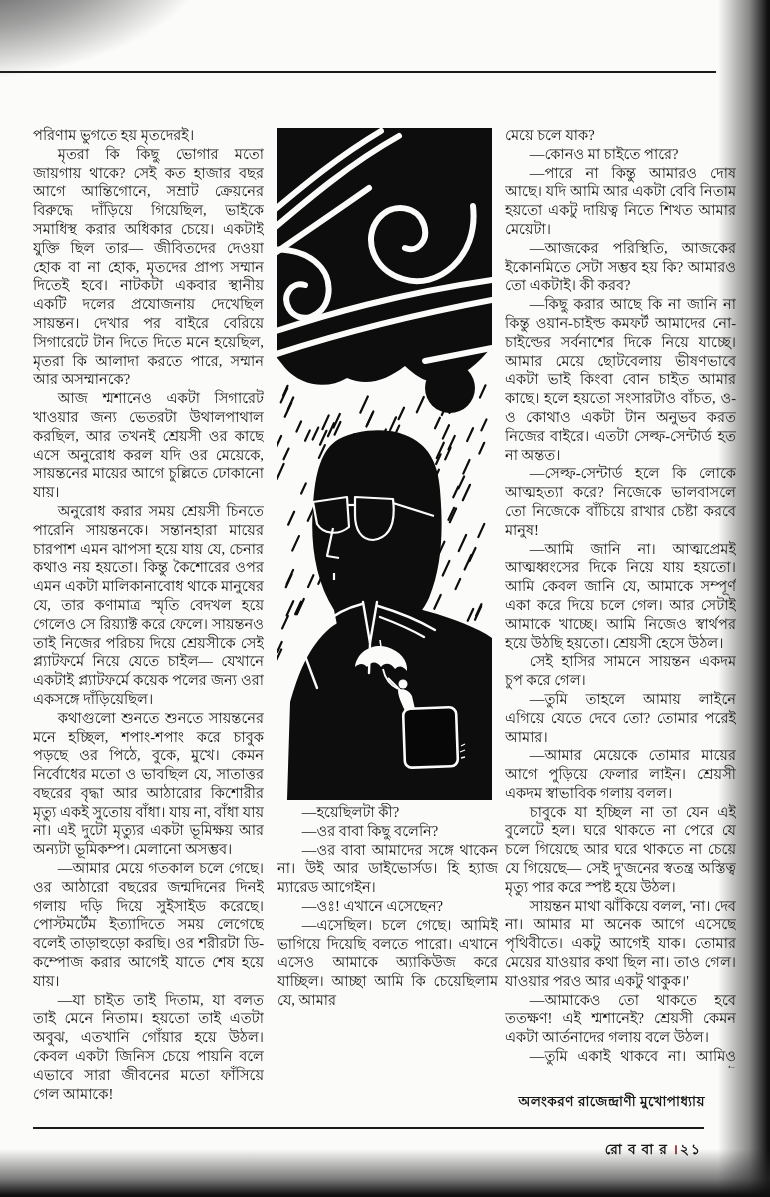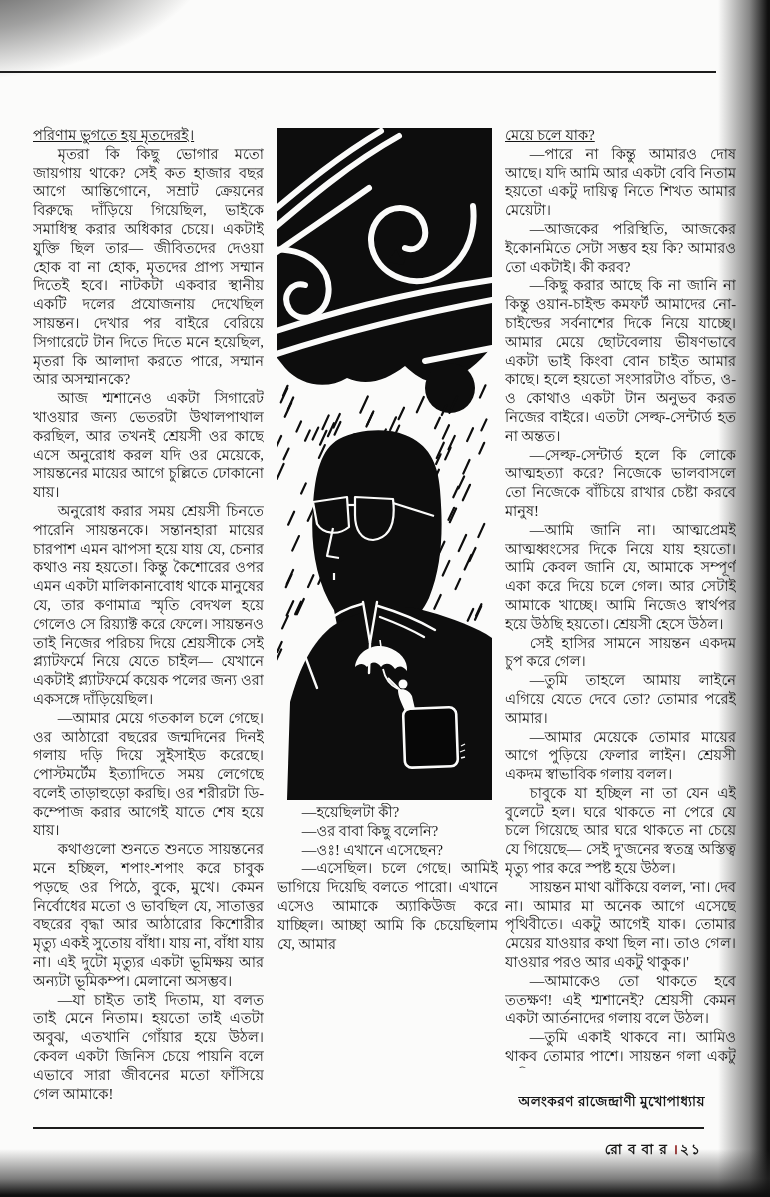--- a/index.html
+++ b/index.html
@@ -5,21 +5,21 @@
   html,body{margin:0;padding:0;background:#e9e9e7;}
   .page{position:relative;width:770px;height:1197px;margin:0 auto;background:#fbfbfa;overflow:hidden;
         font-family:"Liberation Serif", serif;color:#161616;}
   
   .rule{position:absolute;background:#1c1c1c;height:2px;}
   .rule-top{left:0;top:71px;width:716px;}
   .rule-bottom{left:33px;top:1127px;width:671px;height:2px;}
   
   .col{position:absolute;width:231px;font-size:14.6px;line-height:18.8px;text-align:justify;overflow:hidden;}
   .col p{margin:0;text-indent:1.7em;}
-  .col p.noindent{text-indent:0;text-decoration:underline;}
+  .col p.noindent{text-indent:0;}
   .col-left{left:33px;top:126px;height:990px;}
   .col-mid-text{left:277px;top:803px;width:221px;height:286px;}
   .col-right{left:505px;top:126px;height:942px;}
   
   .illo{position:absolute;left:277px;top:128px;width:215px;height:672px;}
   
   .credit{position:absolute;right:65px;top:1091px;font-size:13.6px;font-weight:600;letter-spacing:.5px;text-align:right;}
   .footer{position:absolute;right:68px;top:1138px;font-size:13.8px;font-weight:600;}
   .footer .ttl{letter-spacing:6px;}
   .footer .danda{color:#8f1f1f;margin:0 2px 0 0;}
@@ -38,22 +38,22 @@
 
 <div class="page">
 
   <div class="rule rule-top"></div>
 
   <div class="col col-left">
       <p class="noindent">পরিণাম ভুগতে হয় মৃতদেরই।</p>
       <p>মৃতরা কি কিছু ভোগার মতো জায়গায় থাকে? সেই কত হাজার বছর আগে আন্তিগোনে, সম্রাট ক্রেয়নের বিরুদ্ধে দাঁড়িয়ে গিয়েছিল, ভাইকে সমাধিস্থ করার অধিকার চেয়ে। একটাই যুক্তি ছিল তার— জীবিতদের দেওয়া হোক বা না হোক, মৃতদের প্রাপ্য সম্মান দিতেই হবে। নাটকটা একবার স্থানীয় একটি দলের প্রযোজনায় দেখেছিল সায়ন্তন। দেখার পর বাইরে বেরিয়ে সিগারেটে টান দিতে দিতে মনে হয়েছিল, মৃতরা কি আলাদা করতে পারে, সম্মান আর অসম্মানকে?</p>
       <p>আজ শ্মশানেও একটা সিগারেট খাওয়ার জন্য ভেতরটা উথালপাথাল করছিল, আর তখনই শ্রেয়সী ওর কাছে এসে অনুরোধ করল যদি ওর মেয়েকে, সায়ন্তনের মায়ের আগে চুল্লিতে ঢোকানো যায়।</p>
       <p>অনুরোধ করার সময় শ্রেয়সী চিনতে পারেনি সায়ন্তনকে। সন্তানহারা মায়ের চারপাশ এমন ঝাপসা হয়ে যায় যে, চেনার কথাও নয় হয়তো। কিন্তু কৈশোরের ওপর এমন একটা মালিকানাবোধ থাকে মানুষের যে, তার কণামাত্র স্মৃতি বেদখল হয়ে গেলেও সে রিয়্যাক্ট করে ফেলে। সায়ন্তনও তাই নিজের পরিচয় দিয়ে শ্রেয়সীকে সেই প্ল্যাটফর্মে নিয়ে যেতে চাইল— যেখানে একটাই প্ল্যাটফর্মে কয়েক পলের জন্য ওরা একসঙ্গে দাঁড়িয়েছিল।</p>
+      <p>কথাগুলো শুনতে শুনতে সায়ন্তনের মনে হচ্ছিল, শপাং-শপাং করে চাবুক পড়ছে ওর পিঠে, বুকে, মুখে। কেমন নির্বোধের মতো ও ভাবছিল যে, সাতাত্তর বছরের বৃদ্ধা আর আঠারোর কিশোরীর মৃত্যু একই সুতোয় বাঁধা। যায় না, বাঁধা যায় না। এই দুটো মৃত্যুর একটা ভূমিক্ষয় আর অন্যটা ভূমিকম্প। মেলানো অসম্ভব।</p>
       <p>—আমার মেয়ে গতকাল চলে গেছে। ওর আঠারো বছরের জন্মদিনের দিনই গলায় দড়ি দিয়ে সুইসাইড করেছে। পোস্টমর্টেম ইত্যাদিতে সময় লেগেছে বলেই তাড়াহুড়ো করছি। ওর শরীরটা ডি-কম্পোজ করার আগেই যাতে শেষ হয়ে যায়।</p>
-      <p>কথাগুলো শুনতে শুনতে সায়ন্তনের মনে হচ্ছিল, শপাং-শপাং করে চাবুক পড়ছে ওর পিঠে, বুকে, মুখে। কেমন নির্বোধের মতো ও ভাবছিল যে, সাতাত্তর বছরের বৃদ্ধা আর আঠারোর কিশোরীর মৃত্যু একই সুতোয় বাঁধা। যায় না, বাঁধা যায় না। এই দুটো মৃত্যুর একটা ভূমিক্ষয় আর অন্যটা ভূমিকম্প। মেলানো অসম্ভব।</p>
       <p>—যা চাইত তাই দিতাম, যা বলত তাই মেনে নিতাম। হয়তো তাই এতটা অবুঝ, এতখানি গোঁয়ার হয়ে উঠল। কেবল একটা জিনিস চেয়ে পায়নি বলে এভাবে সারা জীবনের মতো ফাঁসিয়ে গেল আমাকে!</p>
     </div>
 
   <svg class="illo" viewBox="0 0 215 672" xmlns="http://www.w3.org/2000/svg">
 
     <g>
       <path fill="#0d0d0d" d="M0,0 H215 V218 C202,236 186,248 169,252 C151,258 139,248 128,238
         C110,252 90,259 70,250 C50,262 24,258 8,240 L0,230 Z"></path>
       <circle fill="#0d0d0d" cx="173" cy="260" r="25"></circle>
       <g fill="none" stroke="#fbfbfa" stroke-width="6" stroke-linecap="round">
@@ -213,26 +213,28 @@
         <path d="M184,618 l4,-2"></path>
           <path d="M183,624 l5,-2"></path>
           <path d="M184,630 l4,-1"></path>
       </g>
     </g>
   </svg>
 
   <div class="col col-mid-text">
       <p>—হয়েছিলটা কী?</p>
       <p>—ওর বাবা কিছু বলেনি?</p>
+      <p>—ওর বাবা আমাদের সঙ্গে থাকেন না। উই আর ডাইভোর্সড। হি হ্যাজ ম্যারেড আগেইন।</p>
       <p>—ওঃ! এখানে এসেছেন?</p>
       <p>—এসেছিল। চলে গেছে। আমিই ভাগিয়ে দিয়েছি বলতে পারো। এখানে এসেও আমাকে অ্যাকিউজ করে যাচ্ছিল। আচ্ছা আমি কি চেয়েছিলাম যে, আমার</p>
     </div>
 
   <div class="col col-right">
       <p class="noindent">মেয়ে চলে যাক?</p>
+      <p>—কোনও মা চাইতে পারে?</p>
       <p>—পারে না কিন্তু আমারও দোষ আছে। যদি আমি আর একটা বেবি নিতাম হয়তো একটু দায়িত্ব নিতে শিখত আমার মেয়েটা।</p>
       <p>—আজকের পরিস্থিতি, আজকের ইকোনমিতে সেটা সম্ভব হয় কি? আমারও তো একটাই। কী করব?</p>
       <p>—কিছু করার আছে কি না জানি না কিন্তু ওয়ান-চাইল্ড কমফর্ট আমাদের নো-চাইল্ডের সর্বনাশের দিকে নিয়ে যাচ্ছে। আমার মেয়ে ছোটবেলায় ভীষণভাবে একটা ভাই কিংবা বোন চাইত আমার কাছে। হলে হয়তো সংসারটাও বাঁচত, ও-ও কোথাও একটা টান অনুভব করত নিজের বাইরে। এতটা সেল্ফ-সেন্টার্ড হত না অন্তত।</p>
       <p>—সেল্ফ-সেন্টার্ড হলে কি লোকে আত্মহত্যা করে? নিজেকে ভালবাসলে তো নিজেকে বাঁচিয়ে রাখার চেষ্টা করবে মানুষ!</p>
       <p>—আমি জানি না। আত্মপ্রেমই আত্মধ্বংসের দিকে নিয়ে যায় হয়তো। আমি কেবল জানি যে, আমাকে সম্পূর্ণ একা করে দিয়ে চলে গেল। আর সেটাই আমাকে খাচ্ছে। আমি নিজেও স্বার্থপর হয়ে উঠছি হয়তো। শ্রেয়সী হেসে উঠল।</p>
       <p>সেই হাসির সামনে সায়ন্তন একদম চুপ করে গেল।</p>
       <p>—তুমি তাহলে আমায় লাইনে এগিয়ে যেতে দেবে তো? তোমার পরেই আমার।</p>
       <p>—আমার মেয়েকে তোমার মায়ের আগে পুড়িয়ে ফেলার লাইন। শ্রেয়সী একদম স্বাভাবিক গলায় বলল।</p>
       <p>চাবুকে যা হচ্ছিল না তা যেন এই বুলেটে হল। ঘরে থাকতে না পেরে যে চলে গিয়েছে আর ঘরে থাকতে না চেয়ে যে গিয়েছে— সেই দু'জনের স্বতন্ত্র অস্তিত্ব মৃত্যু পার করে স্পষ্ট হয়ে উঠল।</p>
       <p>সায়ন্তন মাথা ঝাঁকিয়ে বলল, 'না। দেব না। আমার মা অনেক আগে এসেছে পৃথিবীতে। একটু আগেই যাক। তোমার মেয়ের যাওয়ার কথা ছিল না। তাও গেল। যাওয়ার পরও আর একটু থাকুক।'</p>

